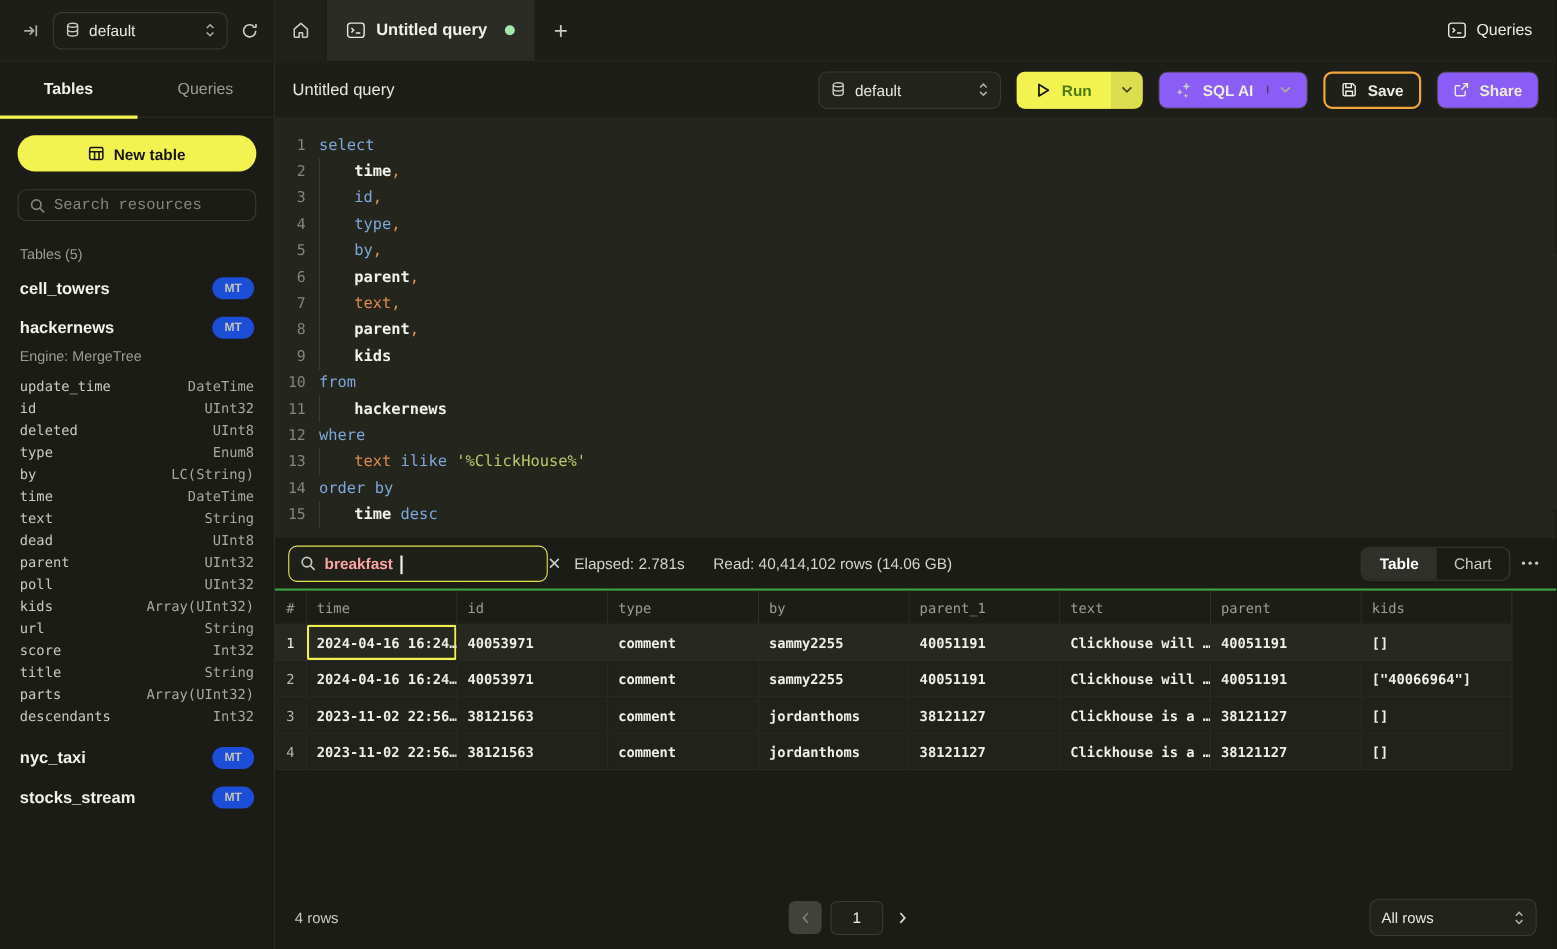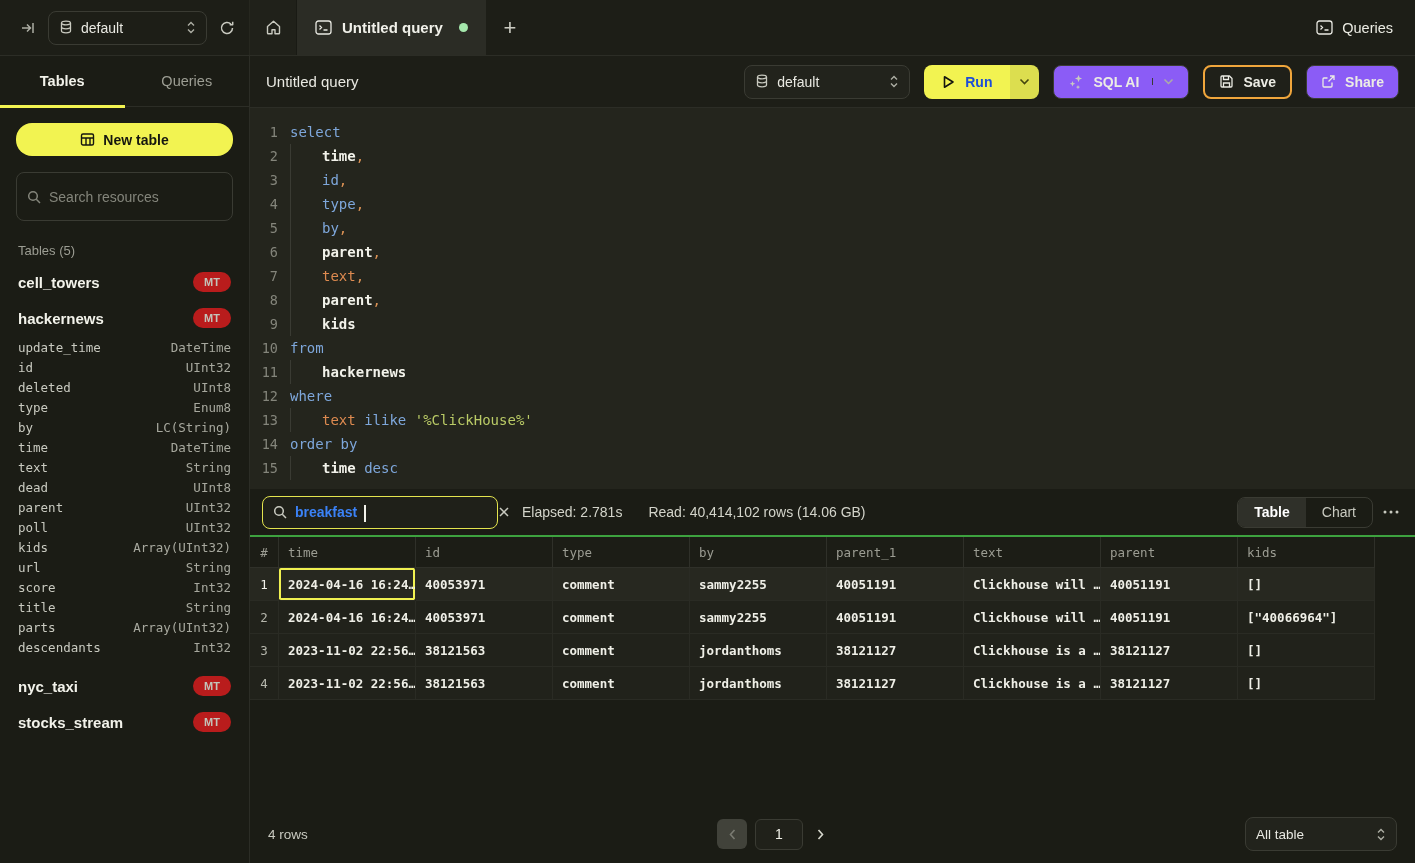--- a/index.html
+++ b/index.html
@@ -29,41 +29,41 @@
   .body-row { flex:1; display:flex; min-height:0; }
 
   
   .sidebar { width:250px; background:#1B1C15; border-right:1px solid #2C2D26; display:flex; flex-direction:column; }
   .side-tabs { height:51px; display:flex; border-bottom:1px solid #2C2D26; }
   .side-tab { flex:1; background:none; border:none; font-family:inherit; font-size:14.5px; color:#9C9D93; font-weight:500; position:relative; cursor:pointer; }
   .side-tab.active { color:#F2F2EA; font-weight:600; }
   .side-tab.active::after { content:""; position:absolute; left:0; right:0; bottom:-2px; height:3px; background:#F2F351; }
   .side-content { padding:16px; overflow:hidden; }
   .new-table-btn { width:100%; height:33px; background:#F2F351; color:#15160f; border:none; border-radius:16px; font-family:inherit; font-size:14px; font-weight:600; display:flex; align-items:center; justify-content:center; gap:8px; cursor:pointer; }
-  .search-box { margin-top:16px; height:49px; border:1px solid #3A3B33; border-radius:8px; display:flex; align-items:center; padding:0 10px; gap:8px; color:#84857B; }
+  .search-box { margin-top:16px; height:29px; border:1px solid #3A3B33; border-radius:8px; display:flex; align-items:center; padding:0 10px; gap:8px; color:#84857B;font-family:Liberation Mono, monospace; }
   .search-box input { flex:1; background:none; border:none; outline:none; color:#ECECE4; font-family:inherit; font-size:14px; }
   .search-box input::placeholder { color:#84857B; }
   .section-label { margin:22px 0 6px 2px; font-size:13px; color:#9C9D93; font-weight:500; }
   .tbl-item { display:flex; align-items:center; justify-content:space-between; padding:8px 2px; cursor:pointer;gap:20px; }
   .tbl-name { font-size:15px; font-weight:600; color:#F2F2EA; }
-  .mt-badge { background:#b91c1c; color:#C3C4BA; font-size:11px; font-weight:600; border-radius:999px; padding:4px 11px; }
+  .mt-badge { background:#1d4ed8; color:#C3C4BA; font-size:11px; font-weight:600; border-radius:999px; padding:4px 11px; }
   .engine-line { font-size:13px; color:#9C9D93; padding:0 2px 8px 2px; }
   .col-list { padding:2px 2px 10px 2px; }
   .col-row { display:flex; justify-content:space-between; font-family:"DejaVu Sans Mono", monospace; font-size:12.5px; line-height:20px; }
   .col-row .cn { color:#C9CAC0; }
   .col-row .ct { color:#A7A89E; }
 
   
   .main { flex:1; display:flex; flex-direction:column; min-width:0; background:#1B1C15; }
   .query-toolbar { height:52px; display:flex; align-items:center; padding:0 16px; border-bottom:1px solid #2C2D26; gap:14px; background:#1D1E17; }
   .q-title { font-size:15px; color:#E9E9E2; font-weight:500; margin-right:auto; }
   .db-sel-main { width:166px; background:#22231C; }
   .db-sel-main .lbl { flex:1; text-align:left; }
   .run-btn { display:flex; align-items:stretch; height:34px; border-radius:8px; overflow:hidden; cursor:pointer; }
-  .run-main { display:flex; align-items:center; gap:10px; padding:0 18px; background:#F2F351; color:#1d4ed8; font-size:14px; font-weight:700; }
+  .run-main { display:flex; align-items:center; gap:10px; padding:0 18px; background:#F2F351; color:#4d7c0f; font-size:14px; font-weight:700; }
   .run-caret { display:flex; align-items:center; padding:0 9px; background:#DCDE4F; color:#3a3b10; border-left:1px solid rgba(0,0,0,.18); }
   .ghost-btn { display:flex; align-items:center; gap:9px; height:34px; padding:0 14px; background:#8b5cf6; border:1px solid #3A3B33; border-radius:8px; color:#ECECE4; font-family:inherit; font-size:14px; font-weight:600; cursor:pointer; }
   .sqlai-caret { margin-left:4px; padding-left:10px; border-left:1px solid #3A3B33; color:#ADAEA4; display:flex; align-items:center; }
   .save-btn { border:2px solid #F0A63C; background:#1F2019; }
   .chev { color:#ADAEA4; }
 
   
   .editor { height:381px; background:#24251D; padding-top:12px; font-family:"DejaVu Sans Mono", monospace; font-size:14px; }
   .ed-line { display:flex; height:24px; align-items:center; }
   .ed-ln { width:28px; text-align:right; color:#84857B; font-size:13.5px; margin-right:12px; flex:none; }
@@ -74,21 +74,21 @@
   .tk-kw2 { color:#7EA7DB; }
   .tk-id  { color:#F2F2EA; font-weight:700; }
   .tk-pun { color:#DD9355; }
   .tk-txt { color:#DD8A50; }
   .tk-str { color:#BACB66; }
   .tk-pl  { color:#ECECE4; white-space:pre; }
 
   
   .results-bar { height:48px; display:flex; align-items:center; padding:0 16px 0 12px; border-bottom:2px solid #3DA23F; background:#1B1C15; }
   .res-search { position:relative; width:236px; height:33px; border:1px solid #E3E44E; border-radius:8px; display:flex; align-items:center; gap:8px; padding:0 10px; color:#C9CAC0; background:#1F2019; }
-  .res-search input { flex:1; background:none; border:none; outline:none; color:#3b82f6; font-family:inherit; font-size:14px; font-weight:600; }
+  .res-search input { flex:1; background:none; border:none; outline:none; color:#fca5a5; font-family:inherit; font-size:14px; font-weight:600; }
   .res-search .caret { position:absolute; left:101px; top:8px; width:1.5px; height:17px; background:#F2F2EA; animation:blink 1.1s step-end infinite; }
   @keyframes blink { 50% { opacity:0; } }
   .clear-x { background:none; border:none; color:#C9CAC0; font-size:13px; cursor:pointer; }
   .stat { font-size:14px; color:#D3D4CA; }
   .stat.e { margin-left:24px; }
   .stat.r { margin-left:26px; }
   .view-toggle { margin-left:auto; display:flex; border:1px solid #3A3B33; border-radius:8px; overflow:hidden; height:31px; }
   .view-seg { background:transparent; border:none; color:#C9CAC0; font-family:inherit; font-size:14px; font-weight:500; padding:0 16px; cursor:pointer; }
   .view-seg.active { background:#2F3029; color:#FFFFFF; font-weight:600; }
   .kebab-btn { background:none; border:none; color:#C9CAC0; margin-left:10px; font-size:16px; letter-spacing:1px; cursor:pointer; }
@@ -217,20 +217,21 @@
         <div class="section-label">Tables (5)</div>
         <div id="tables-list">
             <div class="tbl-item">
               <span class="tbl-name">cell_towers</span>
               <span class="mt-badge">MT</span>
             </div>
             <div class="tbl-item">
               <span class="tbl-name">hackernews</span>
               <span class="mt-badge">MT</span>
             </div>
+            <div class="engine-line">Engine: MergeTree</div>
             <div class="col-list">
               <div class="col-row">
                 <span class="cn">update_time</span>
                 <span class="ct">DateTime</span>
               </div>
               <div class="col-row">
                 <span class="cn">id</span>
                 <span class="ct">UInt32</span>
               </div>
               <div class="col-row">
@@ -545,21 +546,21 @@
           <div class="pg-num">1</div>
           <button class="pg-next">
             <span>
               <svg width="7" height="11" viewBox="0 0 7 11" fill="none" stroke="#D6D7CD" stroke-width="1.6">
                   <path d="M1.5 1l4 4.5-4 4.5"></path>
                 </svg>
             </span>
           </button>
         </div>
         <button class="select-btn allrows-sel">
-          <span>All table</span>
+          <span>All rows</span>
           <span class="chev">
             <svg width="10" height="13" viewBox="0 0 10 13" fill="none" stroke="#ADAEA4" stroke-width="1.4">
                 <path d="M2 4.5L5 1.5 8 4.5M2 8.5l3 3 3-3"></path>
               </svg>
           </span>
         </button>
       </div>
 
     </main>
   </div>

